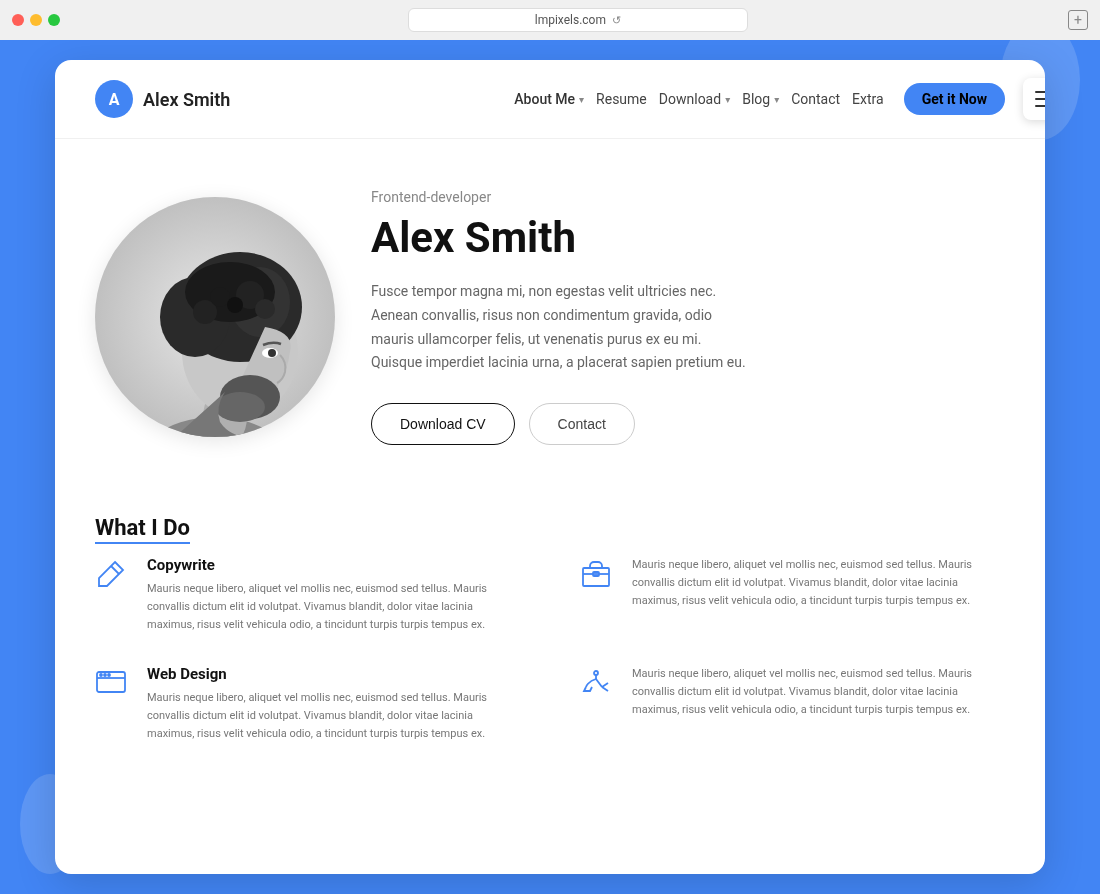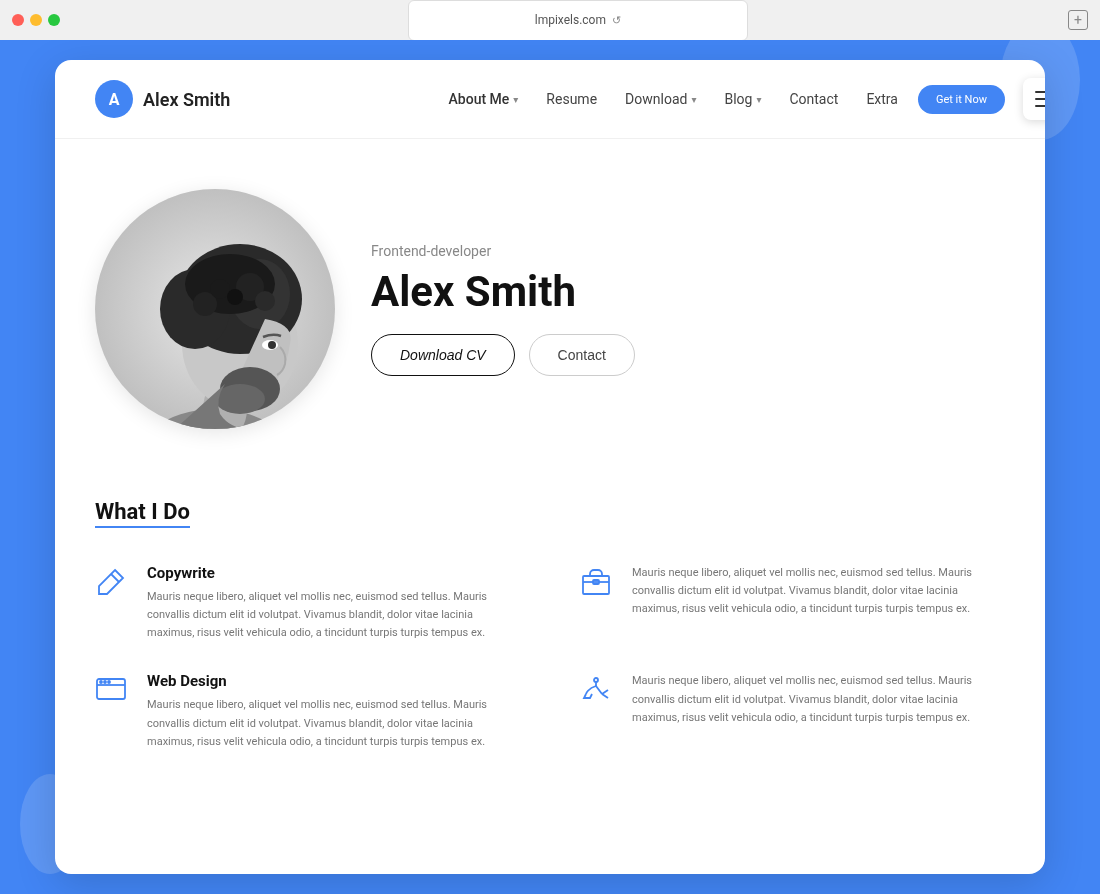--- a/index.html
+++ b/index.html
@@ -34,21 +34,21 @@
     }
     .tl-red { background: #ff5f57; }
     .tl-yellow { background: #febc2e; }
     .tl-green { background: #28c840; }
     .address-bar {
       flex: 1;
       max-width: 340px;
       margin: 0 auto;
       background: white;
       border-radius: 6px;
-      height: 41px;
+      height: 24px;
       display: flex;
       align-items: center;
       justify-content: center;
       font-size: 12px;
       color: #555;
       border: 1px solid #ddd;
       gap: 6px;
     }
     .refresh-icon {
       color: #888;
@@ -139,45 +139,45 @@
       font-size: 16px;
     }
     .brand-name {
       font-size: 18px;
       font-weight: 600;
       color: #222;
     }
     .nav-links {
       display: flex;
       align-items: center;
-      gap: 28px;
+      gap: 12px;
       margin-left: auto;
       list-style: none;
       margin-right: 20px;
     }
     .nav-links a {
       text-decoration: none;
       color: #444;
       font-size: 14px;
       display: flex;
       align-items: center;
       gap: 4px;
     }
     .nav-links .active { color: #333; font-weight: 500; }
     .chevron {
       font-size: 10px;
       color: #888;
     }
     .nav-cta {
       background: #4285f4;
-      color: #ffffff;
+      color: #000000;
       padding: 8px 18px;
       border-radius: 20px;
-      font-size: 11px;
-      font-weight: 400;
+      font-size: 14px;
+      font-weight: 700;
       text-decoration: none;
     }
     .menu-hamburger {
       position: absolute;
       right: -20px;
       top: 50%;
       transform: translateY(-50%);
       width: 42px; height: 42px;
       background: white;
       border-radius: 8px;
@@ -248,58 +248,57 @@
     }
     .btn-primary {
       padding: 10px 28px;
       background: white;
       border: 1.5px solid #111;
       border-radius: 25px;
       font-size: 14px;
       cursor: pointer;
       color: #111;
       font-weight: 500;
-      font-style: italic;
     }
     .btn-secondary {
       padding: 12px 28px;
       background: white;
       border: 1.5px solid #ccc;
       border-radius: 25px;
       font-size: 14px;
       cursor: pointer;
       color: #444;
     }
 
     
     .what-i-do {
       padding: 20px 40px 40px;
     }
     .section-title {
       font-size: 22px;
       font-weight: 700;
       color: #111;
-      margin-bottom: 20px;
+      margin-bottom: 4px;
       position: relative;
       display: inline-block;
     }
     .section-title::after {
       content: '';
       position: absolute;
       left: 0;
       bottom: -4px;
       width: 100%;
       height: 2px;
       background: #4285f4;
     }
     .services-grid {
       display: grid;
       grid-template-columns: 1fr 1fr;
       gap: 30px 60px;
-      margin-top: 20px;
+      margin-top: 12px;
     }
     .service-item {
       display: flex;
       gap: 16px;
       align-items: flex-start;
     }
     .service-icon {
       flex-shrink: 0;
       width: 36px; height: 36px;
       color: #4285f4;
@@ -431,20 +430,21 @@
             <ellipse cx="155" cy="200" rx="30" ry="22" fill="#555"></ellipse>
             <ellipse cx="145" cy="210" rx="25" ry="15" fill="#666"></ellipse>
             <path d="M 130 195 Q 120 210 125 225 Q 135 240 155 240 L 120 240 L 80 240" fill="#777"></path>
           </svg>
         </div>
       </div>
 
       <div class="hero-content">
         <p class="hero-subtitle">Frontend-developer</p>
         <h1 class="hero-name">Alex Smith</h1>
+        <p class="hero-desc">Fusce tempor magna mi, non egestas velit ultricies nec. Aenean convallis, risus non condimentum gravida, odio mauris ullamcorper felis, ut venenatis purus ex eu mi. Quisque imperdiet lacinia urna, a placerat sapien pretium eu.</p>
         <div class="hero-buttons">
           <button class="btn-primary">Download CV</button>
           <button class="btn-secondary">Contact</button>
         </div>
       </div>
     </section>
 
     <section class="what-i-do">
       <h2 class="section-title">What I Do</h2>
 

